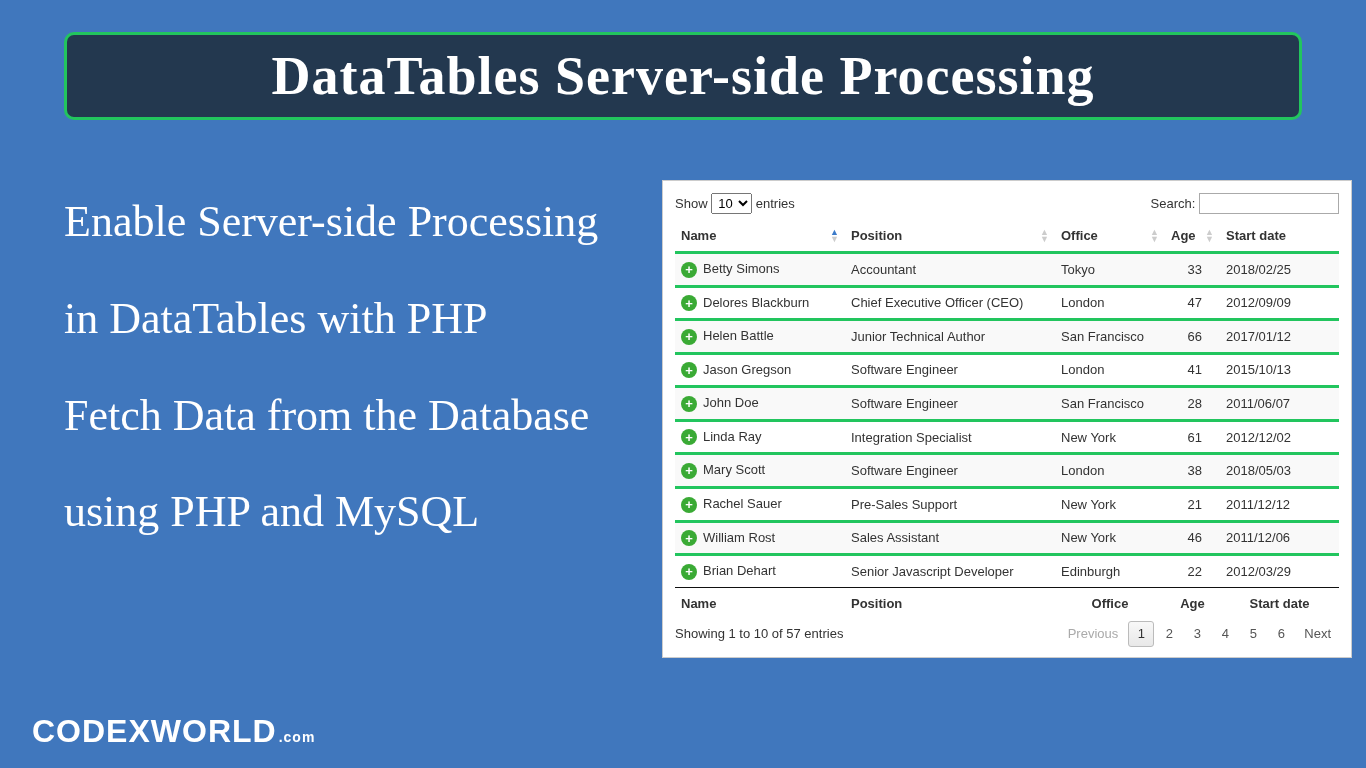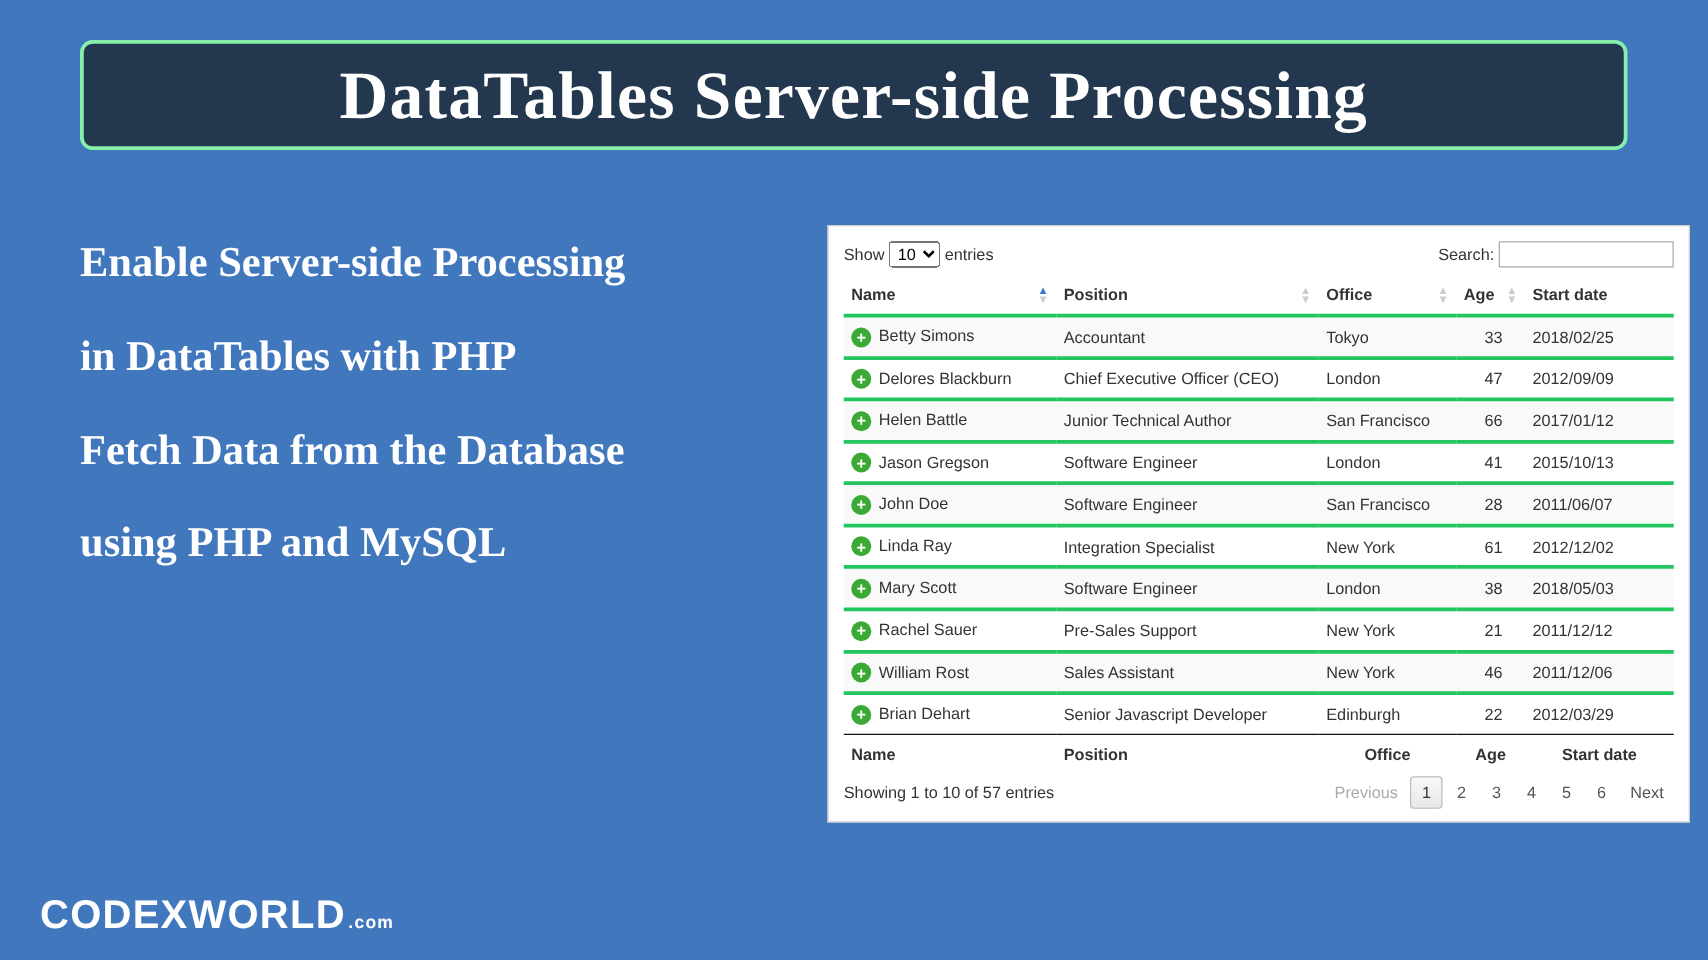--- a/index.html
+++ b/index.html
@@ -7,44 +7,44 @@
   width: 1366px;
   height: 768px;
   background: #4077bd;
   font-family: Arial, Helvetica, sans-serif;
   overflow: hidden;
   position: relative;
 }
 .banner {
   margin: 32px 64px 24px 64px;
   background: #23384f;
-  border: 3px solid #86efac;
+  border: 3px solid #22c55e;
   border-radius: 10px;
   padding: 10px 24px;
   text-align: center;
 }
 .banner-title {
   color: #fff;
   font-family: Georgia, 'Times New Roman', serif;
   font-weight: bold;
   font-size: 54px;
   letter-spacing: 1px;
 }
 .content-wrap {
   display: flex;
   padding: 0 0 0 64px;
 }
 .left-text {
   flex: 0 0 570px;
   color: #fff;
-  font-size: 34px;
+  font-size: 44px;
   line-height: 2.2;
   padding-top: 30px;
   font-family: 'Comic Sans MS', cursive;
-  font-weight: 700;
+  font-weight: 400;
 }
 .datatable-panel {
   position: absolute;
   right: 14px;
   top: 180px;
   width: 690px;
   background: #fff;
   border: 1px solid #ccc;
   padding: 12px 12px 10px 12px;
   color: #333;

